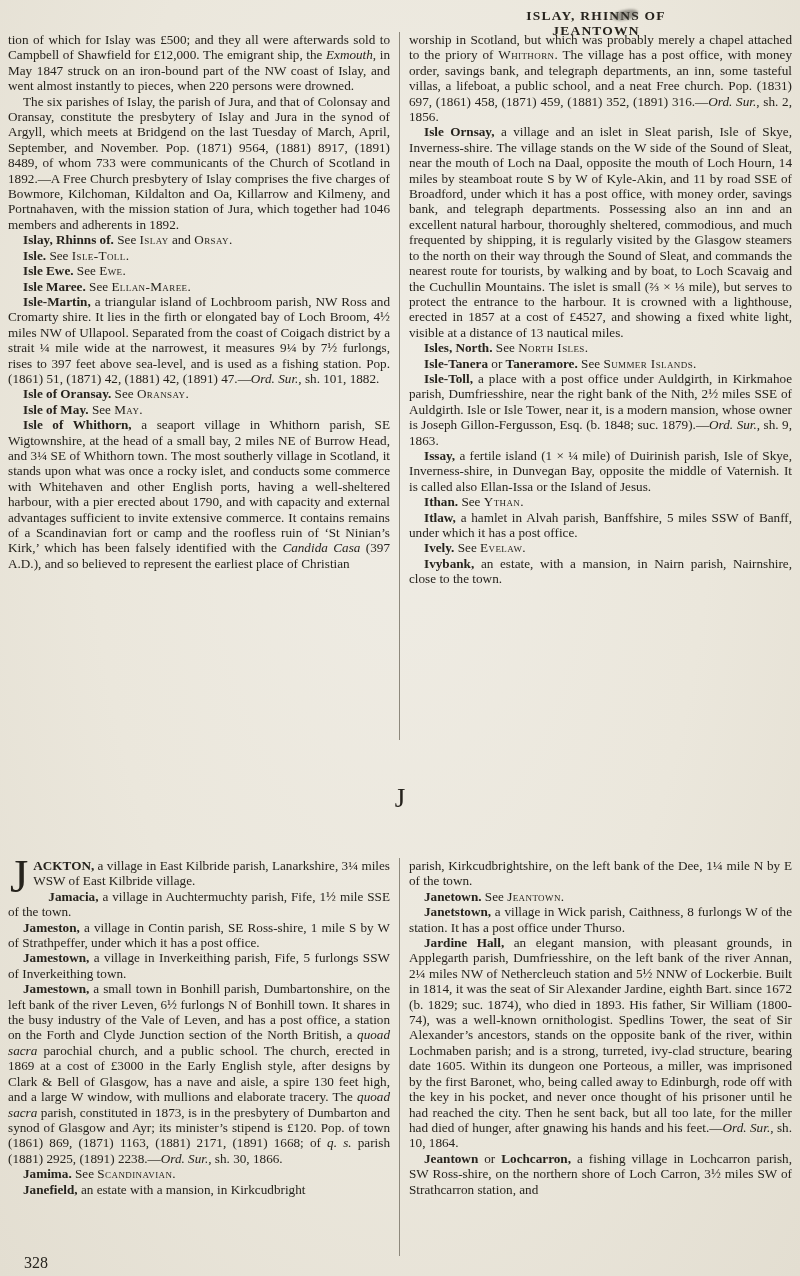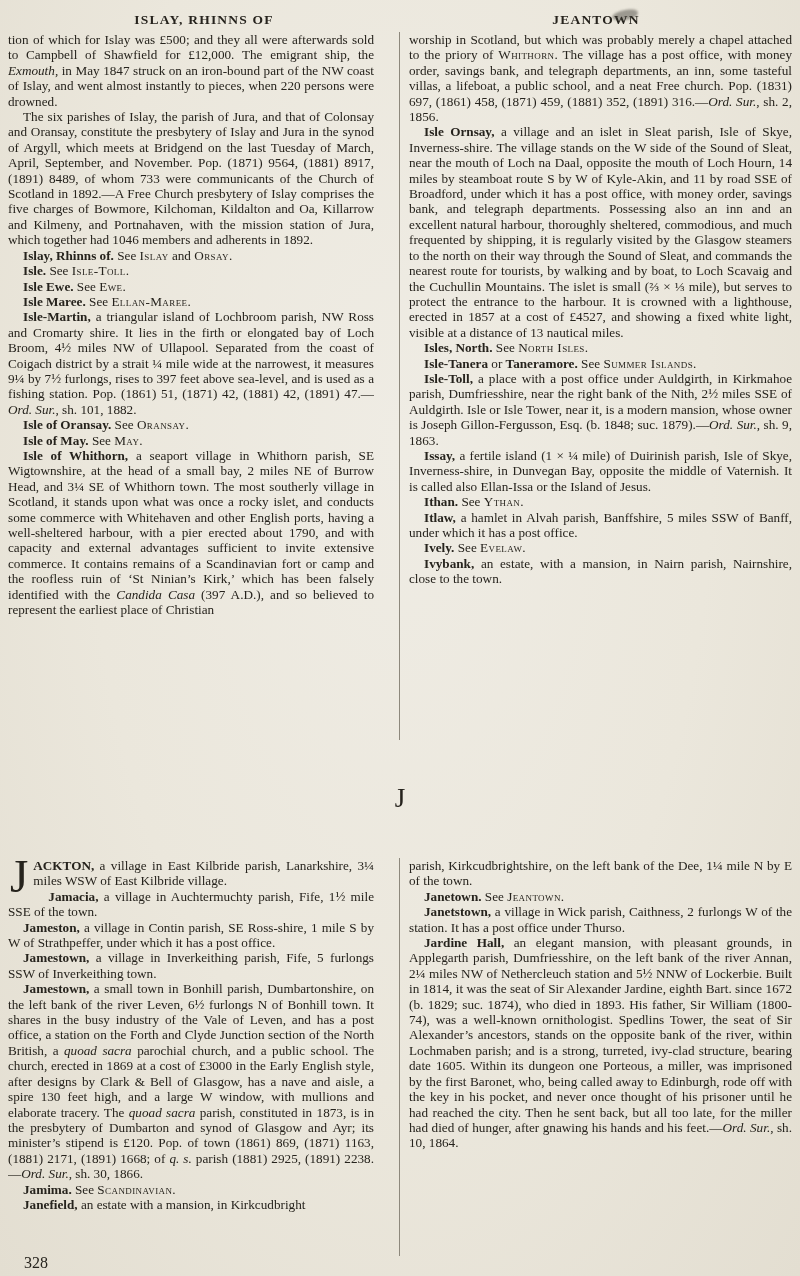--- a/index.html
+++ b/index.html
@@ -13,21 +13,22 @@
     font-family: "Liberation Serif", "DejaVu Serif", serif;
     font-size: 13.2px;
     line-height: 15.4px;
     overflow: hidden;
     box-sizing: border-box;
     padding: 8px 8px 0 8px;
   }
   .running-head {
     display: flex;
     height: 24px;
-    align-items: center;
+    align-items: flex-end;
+    flex-direction: column;
   }
   .running-head .head-cell {
     width: 50%;
     text-align: center;
     font-weight: 700;
     font-size: 13.5px;
     letter-spacing: 1.2px;
   }
   .ink-smudge {
     position: absolute;
@@ -40,21 +41,21 @@
     filter: blur(1.2px);
     transform: rotate(-8deg);
   }
   .two-col { display: flex; overflow: hidden; }
   .col {
     width: 50%;
     box-sizing: border-box;
     text-align: justify;
     hyphens: auto;
   }
-  .col.left  { padding-right: 25px; border-right: 1px solid #8d887c; }
+  .col.left  { padding-right: 9px; border-right: 1px solid #8d887c; }
   .col.right { padding-left: 9px; }
   #top-section { height: 708px; }
   #bottom-section { height: 398px; }
   .section-letter-band {
     height: 118px;
     display: flex;
     align-items: center;
     justify-content: center;
   }
   .section-letter {
@@ -130,20 +131,21 @@
         <p class="entry"><span class="run-b">Jamacia,</span><span class="run-p"> a village in Auchtermuchty parish, Fife, 1½ mile SSE of the town.</span></p>
         <p class="entry"><span class="run-b">Jameston,</span><span class="run-p"> a village in Contin parish, SE Ross-shire, 1 mile S by W of Strathpeffer, under which it has a post office.</span></p>
         <p class="entry"><span class="run-b">Jamestown,</span><span class="run-p"> a village in Inverkeithing parish, Fife, 5 furlongs SSW of Inverkeithing town.</span></p>
         <p class="entry"><span class="run-b">Jamestown,</span><span class="run-p"> a small town in Bonhill parish, Dumbartonshire, on the left bank of the river Leven, 6½ furlongs N of Bonhill town. It shares in the busy industry of the Vale of Leven, and has a post office, a station on the Forth and Clyde Junction section of the North British, a </span><span class="run-i">quoad sacra</span><span class="run-p"> parochial church, and a public school. The church, erected in 1869 at a cost of £3000 in the Early English style, after designs by Clark &amp; Bell of Glasgow, has a nave and aisle, a spire 130 feet high, and a large W window, with mullions and elaborate tracery. The </span><span class="run-i">quoad sacra</span><span class="run-p"> parish, constituted in 1873, is in the presbytery of Dumbarton and synod of Glasgow and Ayr; its minister’s stipend is £120. Pop. of town (1861) 869, (1871) 1163, (1881) 2171, (1891) 1668; of </span><span class="run-i">q. s.</span><span class="run-p"> parish (1881) 2925, (1891) 2238.—</span><span class="run-i">Ord. Sur.</span><span class="run-p">, sh. 30, 1866.</span></p>
         <p class="entry"><span class="run-b">Jamima.</span><span class="run-p"> See </span><span class="run-sc">Scandinavian</span><span class="run-p">.</span></p>
         <p class="entry"><span class="run-b">Janefield,</span><span class="run-p"> an estate with a mansion, in Kirkcudbright</span></p>
       </div>
     <div class="col right" id="bottom-right">
         <p class="entry noindent"><span class="run-p">parish, Kirkcudbrightshire, on the left bank of the Dee, 1¼ mile N by E of the town.</span></p>
         <p class="entry"><span class="run-b">Janetown.</span><span class="run-p"> See </span><span class="run-sc">Jeantown</span><span class="run-p">.</span></p>
-        <p class="entry"><span class="run-b">Janetstown,</span><span class="run-p"> a village in Wick parish, Caithness, 2 furlongs W of the station. It has a post office under Thurso.</span></p>
+        <p class="entry"><span class="run-b">Janetstown,</span><span class="run-p"> a village in Wick parish, Caithness, 8 furlongs W of the station. It has a post office under Thurso.</span></p>
         <p class="entry"><span class="run-b">Jardine Hall,</span><span class="run-p"> an elegant mansion, with pleasant grounds, in Applegarth parish, Dumfriesshire, on the left bank of the river Annan, 2¼ miles NW of Nethercleuch station and 5½ NNW of Lockerbie. Built in 1814, it was the seat of Sir Alexander Jardine, eighth Bart. since 1672 (b. 1829; suc. 1874), who died in 1893. His father, Sir William (1800-74), was a well-known ornithologist. Spedlins Tower, the seat of Sir Alexander’s ancestors, stands on the opposite bank of the river, within Lochmaben parish; and is a strong, turreted, ivy-clad structure, bearing date 1605. Within its dungeon one Porteous, a miller, was imprisoned by the first Baronet, who, being called away to Edinburgh, rode off with the key in his pocket, and never once thought of his prisoner until he had reached the city. Then he sent back, but all too late, for the miller had died of hunger, after gnawing his hands and his feet.—</span><span class="run-i">Ord. Sur.</span><span class="run-p">, sh. 10, 1864.</span></p>
+        <p class="entry"><span class="run-b">Jeantown</span><span class="run-p"> or </span><span class="run-b">Lochcarron,</span><span class="run-p"> a fishing village in Lochcarron parish, SW Ross-shire, on the northern shore of Loch Carron, 3½ miles SW of Strathcarron station, and</span></p>
       </div>
   </div>
 
   <div class="page-number">328</div>
 
 </div>
 
 </body></html>

